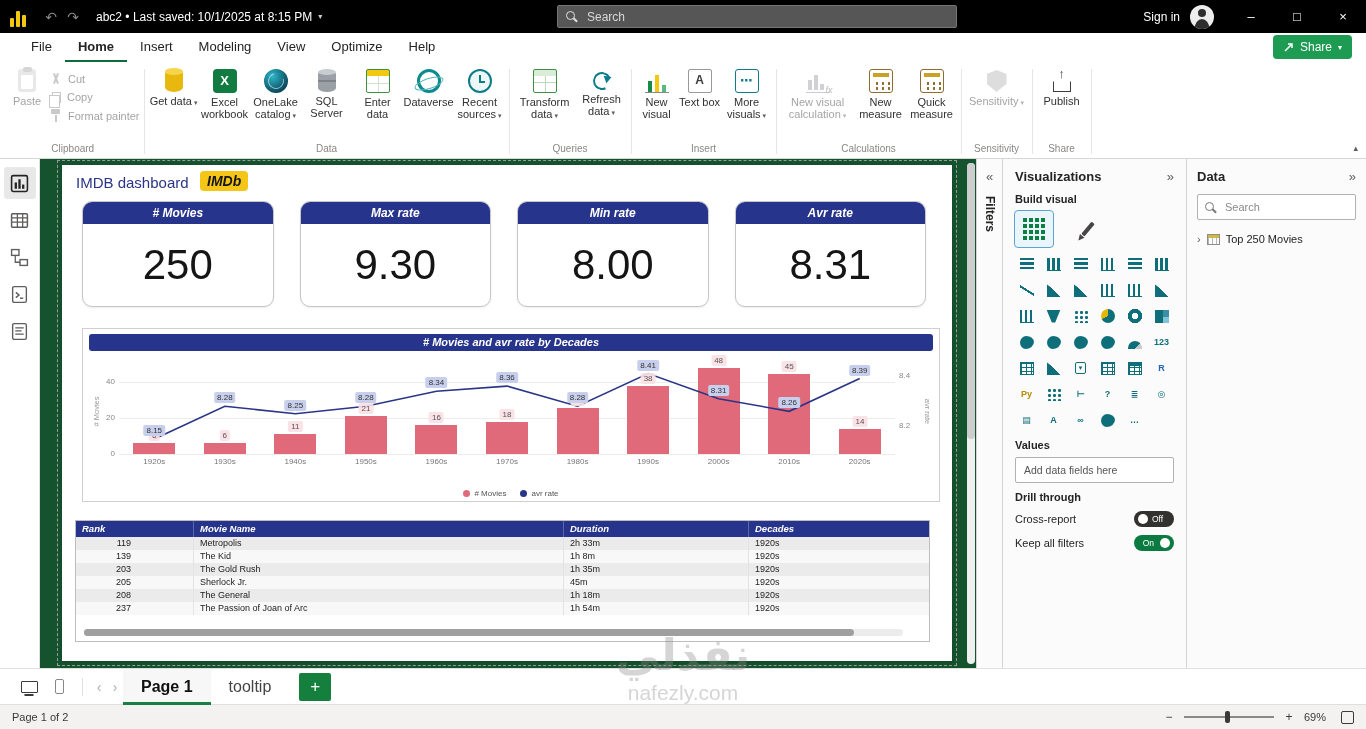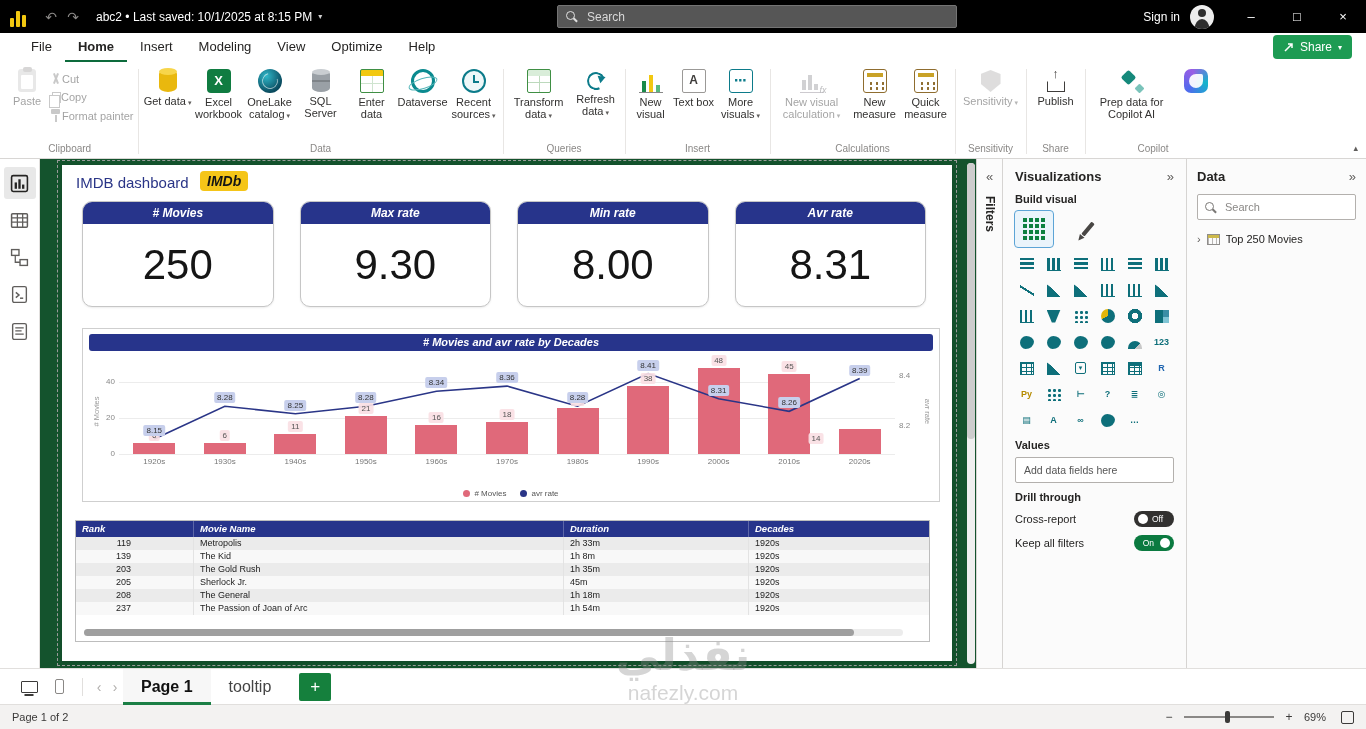--- a/index.html
+++ b/index.html
@@ -48,21 +48,21 @@
   .rrow{display:flex;align-items:flex-start;gap:1px;flex:1}
   .rgname{font-size:10px;color:#8a8886;text-align:center;padding:2px 0 4px;white-space:nowrap}
   .rdiv{width:1px;background:#e8e6e4;margin:4px 2px}
   .rbtn{width:50px;display:flex;flex-direction:column;align-items:center;text-align:center;font-size:11px;
         color:#323130;line-height:1.12;padding-top:4px;border-radius:3px;cursor:pointer}
   .rbtn .rlbl{margin-top:3px}
   .w40{width:42px}.w60{width:62px}.w72{width:74px}.w80{width:84px}
   .caret2{font-size:7px;color:#605e5c;margin-left:2px}
   .dis{opacity:.45;filter:grayscale(.7)}
   .rcol{display:flex;flex-direction:column;gap:6px;padding-top:7px;align-items:flex-start}
-  .rsm{display:flex;align-items:center;font-size:11px;color:#323130;cursor:pointer}
+  .rsm{display:flex;align-items:center;gap:6px;font-size:11px;color:#323130;cursor:pointer}
   .rsi{width:13px;height:13px;position:relative;display:inline-block;flex:none}
   .rsi-cut::before,.rsi-cut::after{content:"";position:absolute;left:6px;top:1px;width:1.6px;height:11px;background:#8a8886}
   .rsi-cut::before{transform:rotate(22deg)}.rsi-cut::after{transform:rotate(-22deg)}
   .rsi-copy{border:1.2px solid #8a8886;width:9px;height:11px;background:#fff;margin-left:3px}
   .rsi-copy::before{content:"";position:absolute;left:-4px;top:2px;width:9px;height:11px;border:1.2px solid #8a8886;background:#fff}
   .rsi-fp::before{content:"";position:absolute;left:2px;top:0;width:9px;height:5px;background:#8a8886;border-radius:1px}
   .rsi-fp::after{content:"";position:absolute;left:5.5px;top:6px;width:2.6px;height:7px;background:#8a8886}
   .ri{width:24px;height:24px;margin:0 auto;position:relative}
   .ri-paste{width:18px;height:23px;background:#cfcdcb;border-radius:3px}
   .ri-paste::before{content:"";position:absolute;left:3px;top:6px;right:3px;bottom:3px;background:#fff;border-radius:1px}
@@ -441,32 +441,20 @@
     <div class="rrow">
       <div class="rbtn">
         <div class="ri ri-publish"></div>
         <span class="rlbl"><span>Publish</span></span>
       </div>
     </div>
     <div class="rgname">Share</div>
   </div>
   <div class="rdiv"></div>
 
-  <div class="rgroup">
-    <div class="rrow">
-      <div class="rbtn w80">
-        <div class="ri ri-prep"></div>
-        <span class="rlbl"><span>Prep data for Copilot AI</span></span>
-      </div>
-      <div class="rbtn w40">
-        <div class="ri ri-copilot"></div>
-      </div>
-    </div>
-    <div class="rgname">Copilot</div>
-  </div>
 
   <span class="ribcollapse">▴</span>
 </div>
 
 <div class="main">
 
   <div class="leftnav">
     <div class="lnbtn active">
       <svg width="19" height="19" viewBox="0 0 18 18">
           <rect x="1.5" y="1.5" width="15" height="15" rx="1.5" fill="none" stroke="#252423" stroke-width="1.5"></rect>
@@ -554,21 +542,21 @@
             <div class="blab" style="left: 388px; top: 47.8077px;">18</div>
             <div class="cbar" style="left: 437.545px; width: 42px; height: 46.5px;"></div>
             <div class="blab" style="left: 458.545px; top: 33.5px;">26</div>
             <div class="cbar" style="left: 508.091px; width: 42px; height: 67.9615px;"></div>
             <div class="blab" style="left: 529.091px; top: 12.0385px;">38</div>
             <div class="cbar" style="left: 578.636px; width: 42px; height: 85.8462px;"></div>
             <div class="blab" style="left: 599.636px; top: -5.84615px;">48</div>
             <div class="cbar" style="left: 649.182px; width: 42px; height: 80.4808px;"></div>
             <div class="blab" style="left: 670.182px; top: -0.480769px;">45</div>
             <div class="cbar" style="left: 719.727px; width: 42px; height: 25.0385px;"></div>
-            <div class="blab" style="left: 697px; top: 54.9615px; margin-top: 17px;">14</div>
+            <div class="blab" style="left: 741px; top: 54.9615px;">14</div>
             <svg width="776" height="93" class="linesvg">
               <polyline points="35.3,77.9 105.8,45.2 176.4,52.8 246.9,45.2 317.5,30.2 388.0,25.1 458.5,45.2 529.1,12.6 599.6,37.7 670.2,50.3 740.7,17.6" fill="none" stroke="#2a3587" stroke-width="1.6"></polyline>
             </svg>
             <div class="llab" style="left: 35.2727px; top: 63.9189px;">8.15</div>
             <div class="llab" style="left: 105.818px; top: 31.2432px;">8.28</div>
             <div class="llab" style="left: 176.364px; top: 38.7838px;">8.25</div>
             <div class="llab" style="left: 246.909px; top: 31.2432px;">8.28</div>
             <div class="llab" style="left: 317.455px; top: 16.1622px;">8.34</div>
             <div class="llab" style="left: 388px; top: 11.1351px;">8.36</div>
             <div class="llab" style="left: 458.545px; top: 31.2432px;">8.28</div>

